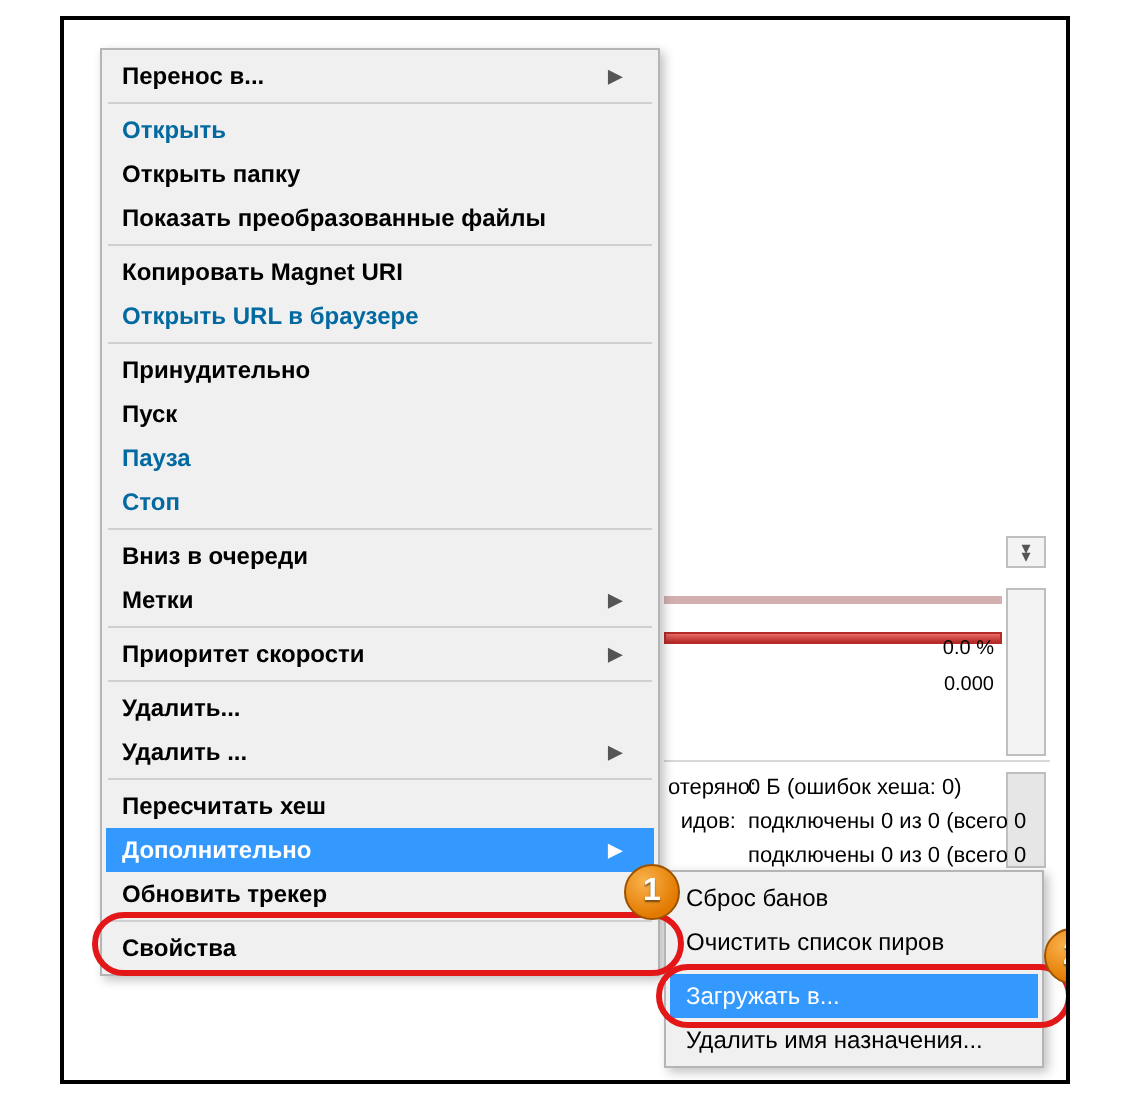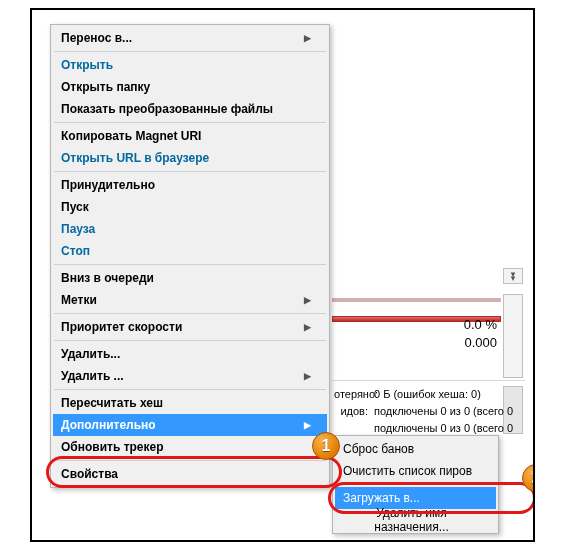--- a/index.html
+++ b/index.html
@@ -33,21 +33,21 @@
     border: 1px solid #b5b5b5;
     box-shadow: 2px 2px 5px rgba(0,0,0,0.25);
     padding: 2px;
     z-index: 5;
     font-weight: bold;
   }
   .submenu {
     position: absolute;
     left: 300px;
     top: 425px;
-    width: 167px;
+    width: 190px;
     background: #f0f0f0;
     border: 1px solid #b5b5b5;
     box-shadow: 2px 2px 5px rgba(0,0,0,0.25);
     padding: 2px;
     z-index: 6;
     text-align: center;
   }
   .item {
     display: flex;
     align-items: center;
@@ -106,21 +106,21 @@
     border: 1px solid #b52b27;
     background: linear-gradient(#e86b68,#b52b27);
     margin-bottom: 4px;
   }
   .stat-right {
     position: absolute;
     right: 36px;
     top: 306px;
     width: 60px;
     text-align: right;
-    font-size: 13px;
+    font-size: 10px;
     line-height: 18px;
   }
   .scroll-thumb {
     position: absolute;
     right: 10px;
     top: 284px;
     width: 20px;
     height: 84px;
     border: 1px solid #bfbfbf;
     background: #f3f3f3;

